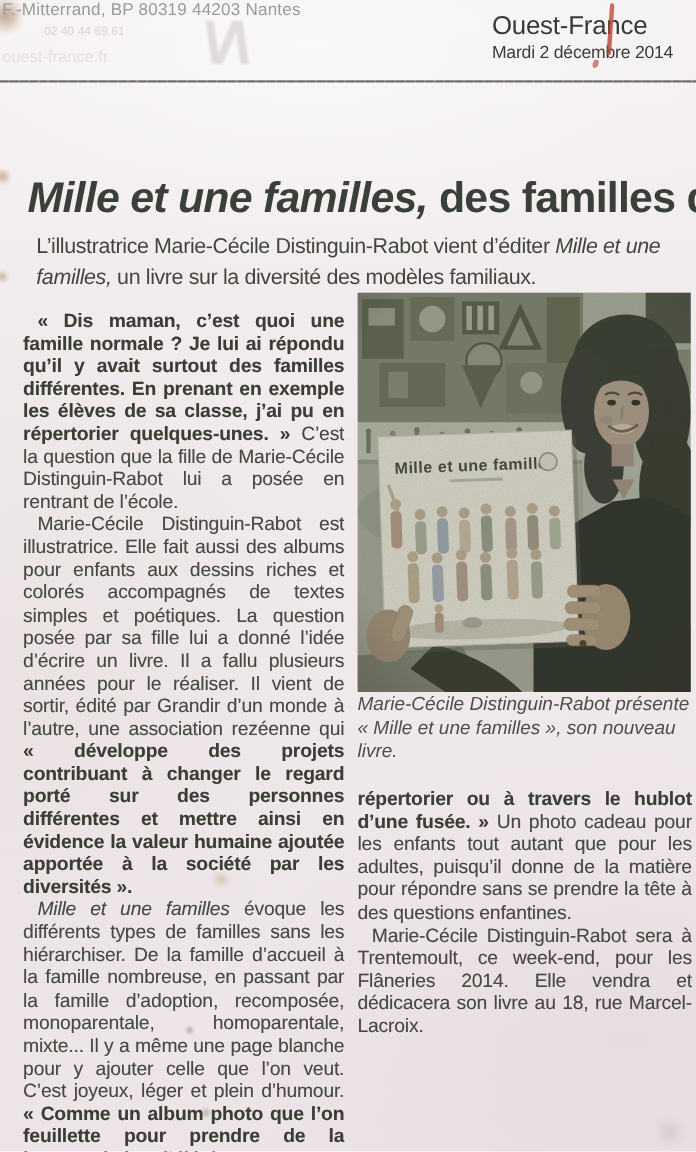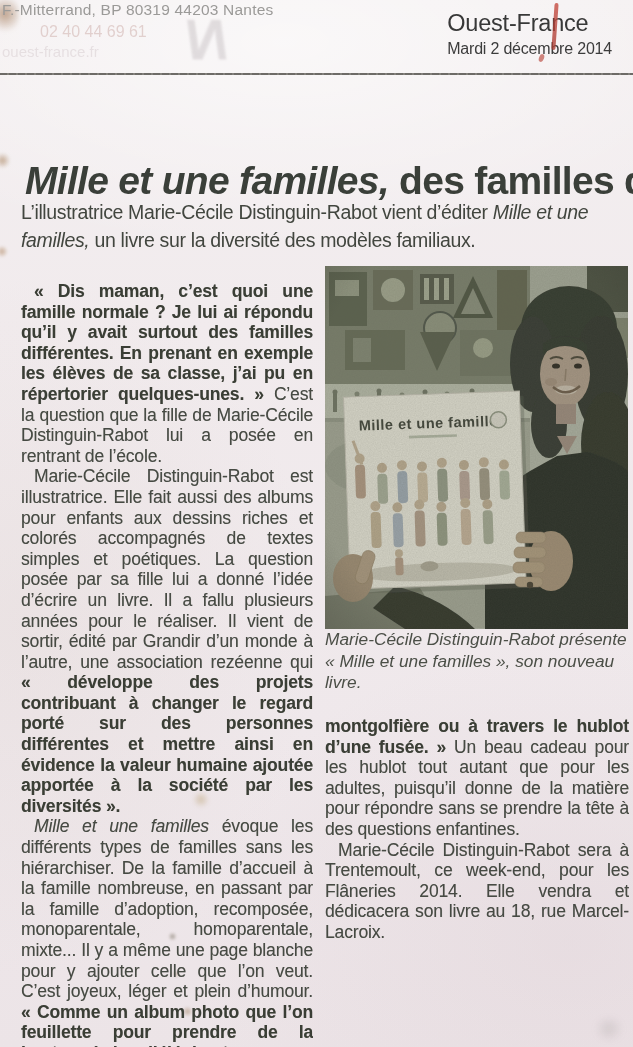--- a/index.html
+++ b/index.html
@@ -10,40 +10,40 @@
     font-family:"Liberation Sans", sans-serif;
     background:
       radial-gradient(ellipse 700px 300px at 45% 4%, rgba(255,255,255,.55), rgba(255,255,255,0) 70%),
       radial-gradient(ellipse 500px 400px at 90% 90%, rgba(214,196,203,.25), rgba(214,196,203,0) 75%),
       radial-gradient(ellipse 420px 500px at 4% 60%, rgba(210,196,188,.18), rgba(210,196,188,0) 70%),
       linear-gradient(180deg,#f4f0f1 0%, #f1ebed 30%, #efe8eb 70%, #ece4e7 100%);
     color:#454942;
   }
   
   .address{position:absolute;left:2px;top:1px;font-size:15.5px;color:#9b9a98;letter-spacing:.2px;}
-  .faint-phone{position:absolute;left:40px;top:23px;font-size:16px;color:#d0b2ae;opacity:.55;filter:blur(.5px);}
+  .faint-phone{position:absolute;left:40px;top:23px;font-size:11px;color:#d0b2ae;opacity:.55;filter:blur(.5px);}
   .faint-email{position:absolute;left:2px;top:43px;font-size:15px;color:#d9cfd2;opacity:.55;filter:blur(.7px);}
   .ghost-n{position:absolute;left:186px;top:6px;font-size:57px;font-weight:700;color:#c3bcbf;opacity:.45;
     transform:scaleX(-1) skewX(-8deg);filter:blur(1px);}
   .mast-right{position:absolute;right:21px;top:10px;text-align:left;}
   .paper-name{font-size:23.5px;color:#383838;letter-spacing:-.2px;}
   .issue-date{font-size:16px;color:#3c3c3c;letter-spacing:-.2px;margin-top:3px;}
   .red-mark{position:absolute;left:553px;top:3px;width:4px;height:47px;border-radius:2px;
     background:linear-gradient(180deg,#c4473c,#a93a30);transform:rotate(4deg);opacity:.78;}
   .red-dot{position:absolute;left:539px;top:54px;width:5px;height:8px;border-radius:50%;
     background:#b8463c;transform:rotate(20deg);opacity:.65;}
   .rule{position:absolute;left:0;top:73px;width:633px;height:2px;border:0;margin:0;
     background:repeating-linear-gradient(90deg,#55534e 0 7px,#6e6c66 7px 9px);opacity:.85;}
   
   .headline{position:absolute;left:21px;top:155px;margin:4px;font-size:39px;font-weight:700;
     letter-spacing:-.7px;color:#3a3f39;white-space:nowrap;}
   .headline .hl-italic{font-style:italic;}
   .standfirst{position:absolute;left:21px;top:199px;width:603px;font-size:19.5px;line-height:27.5px;
     letter-spacing:-.35px;color:#42463f;}
-  .standfirst p{margin:0;}
+  .standfirst p{margin:12px;}
   
   .col{position:absolute;font-size:17.5px;line-height:20.6px;letter-spacing:-.15px;
     text-align:justify;color:#464a43;hyphens:auto;-webkit-hyphens:auto;}
   .col p{margin:0;text-indent:13px;text-shadow:.2px 0 0 rgba(70,74,64,.35);}
   .col p.noindent{text-indent:0;}
   .col-left{left:21px;top:265px;width:292px;height:782px;overflow:hidden;margin-top:16px;}
   .col-right{left:325px;top:716px;width:304px;height:331px;overflow:hidden;}
   .seg-bold{font-weight:700;color:#3a3e35;}
   .seg-italic{font-style:italic;}
   .seg-normal{}
@@ -92,21 +92,21 @@
   <div class="standfirst">
       <p class="noindent"><span class="seg-normal">L’illustratrice Marie-Cécile Distinguin-Rabot vient d’éditer </span><span class="seg-italic">Mille et une familles,</span><span class="seg-normal"> un livre sur la diversité des modèles familiaux.</span></p>
     </div>
 
   <div class="col col-left">
       <p><span class="seg-bold">« Dis maman, c’est quoi une famille normale ? Je lui ai répondu qu’il y avait surtout des familles différentes. En prenant en exemple les élèves de sa classe, j’ai pu en répertorier quelques-unes. » </span><span class="seg-normal">C’est la question que la fille de Marie-Cécile Distinguin-Rabot lui a posée en rentrant de l’école.</span></p>
       <p><span class="seg-normal">Marie-Cécile Distinguin-Rabot est illustratrice. Elle fait aussi des albums pour enfants aux dessins riches et colorés accompagnés de textes simples et poétiques. La question posée par sa fille lui a donné l’idée d’écrire un livre. Il a fallu plusieurs années pour le réaliser. Il vient de sortir, édité par Grandir d’un monde à l’autre, une association rezéenne qui </span><span class="seg-bold">« développe des projets contribuant à changer le regard porté sur des personnes différentes et mettre ainsi en évidence la valeur humaine ajoutée apportée à la société par les diversités ».</span></p>
       <p><span class="seg-italic">Mille et une familles</span><span class="seg-normal"> évoque les différents types de familles sans les hiérarchiser. De la famille d’accueil à la famille nombreuse, en passant par la famille d’adoption, recomposée, monoparentale, homoparentale, mixte... Il y a même une page blanche pour y ajouter celle que l’on veut. C’est joyeux, léger et plein d’humour. </span><span class="seg-bold">« Comme un album photo que l’on feuillette pour prendre de la hauteur, à dos d’éléphant, en</span></p>
     </div>
   <div class="col col-right">
-      <p class="noindent"><span class="seg-bold">montgolfière ou à travers le hublot d’une fusée. » </span><span class="seg-normal">Un beau cadeau pour les hublot tout autant que pour les adultes, puisqu’il donne de la matière pour répondre sans se prendre la tête à des questions enfantines.</span></p>
+      <p class="noindent"><span class="seg-bold">répertorier ou à travers le hublot d’une fusée. » </span><span class="seg-normal">Un photo cadeau pour les enfants tout autant que pour les adultes, puisqu’il donne de la matière pour répondre sans se prendre la tête à des questions enfantines.</span></p>
       <p><span class="seg-normal">Marie-Cécile Distinguin-Rabot sera à Trentemoult, ce week-end, pour les Flâneries 2014. Elle vendra et dédicacera son livre au 18, rue Marcel-Lacroix.</span></p>
     </div>
 
   <div class="photo">
     <svg width="303" height="363" viewBox="0 0 303 363">
       <defs>
         <filter id="soft">
             <feGaussianBlur stdDeviation="0.7"></feGaussianBlur>
           </filter>
         <filter id="noise" x="0" y="0" width="100%" height="100%">

